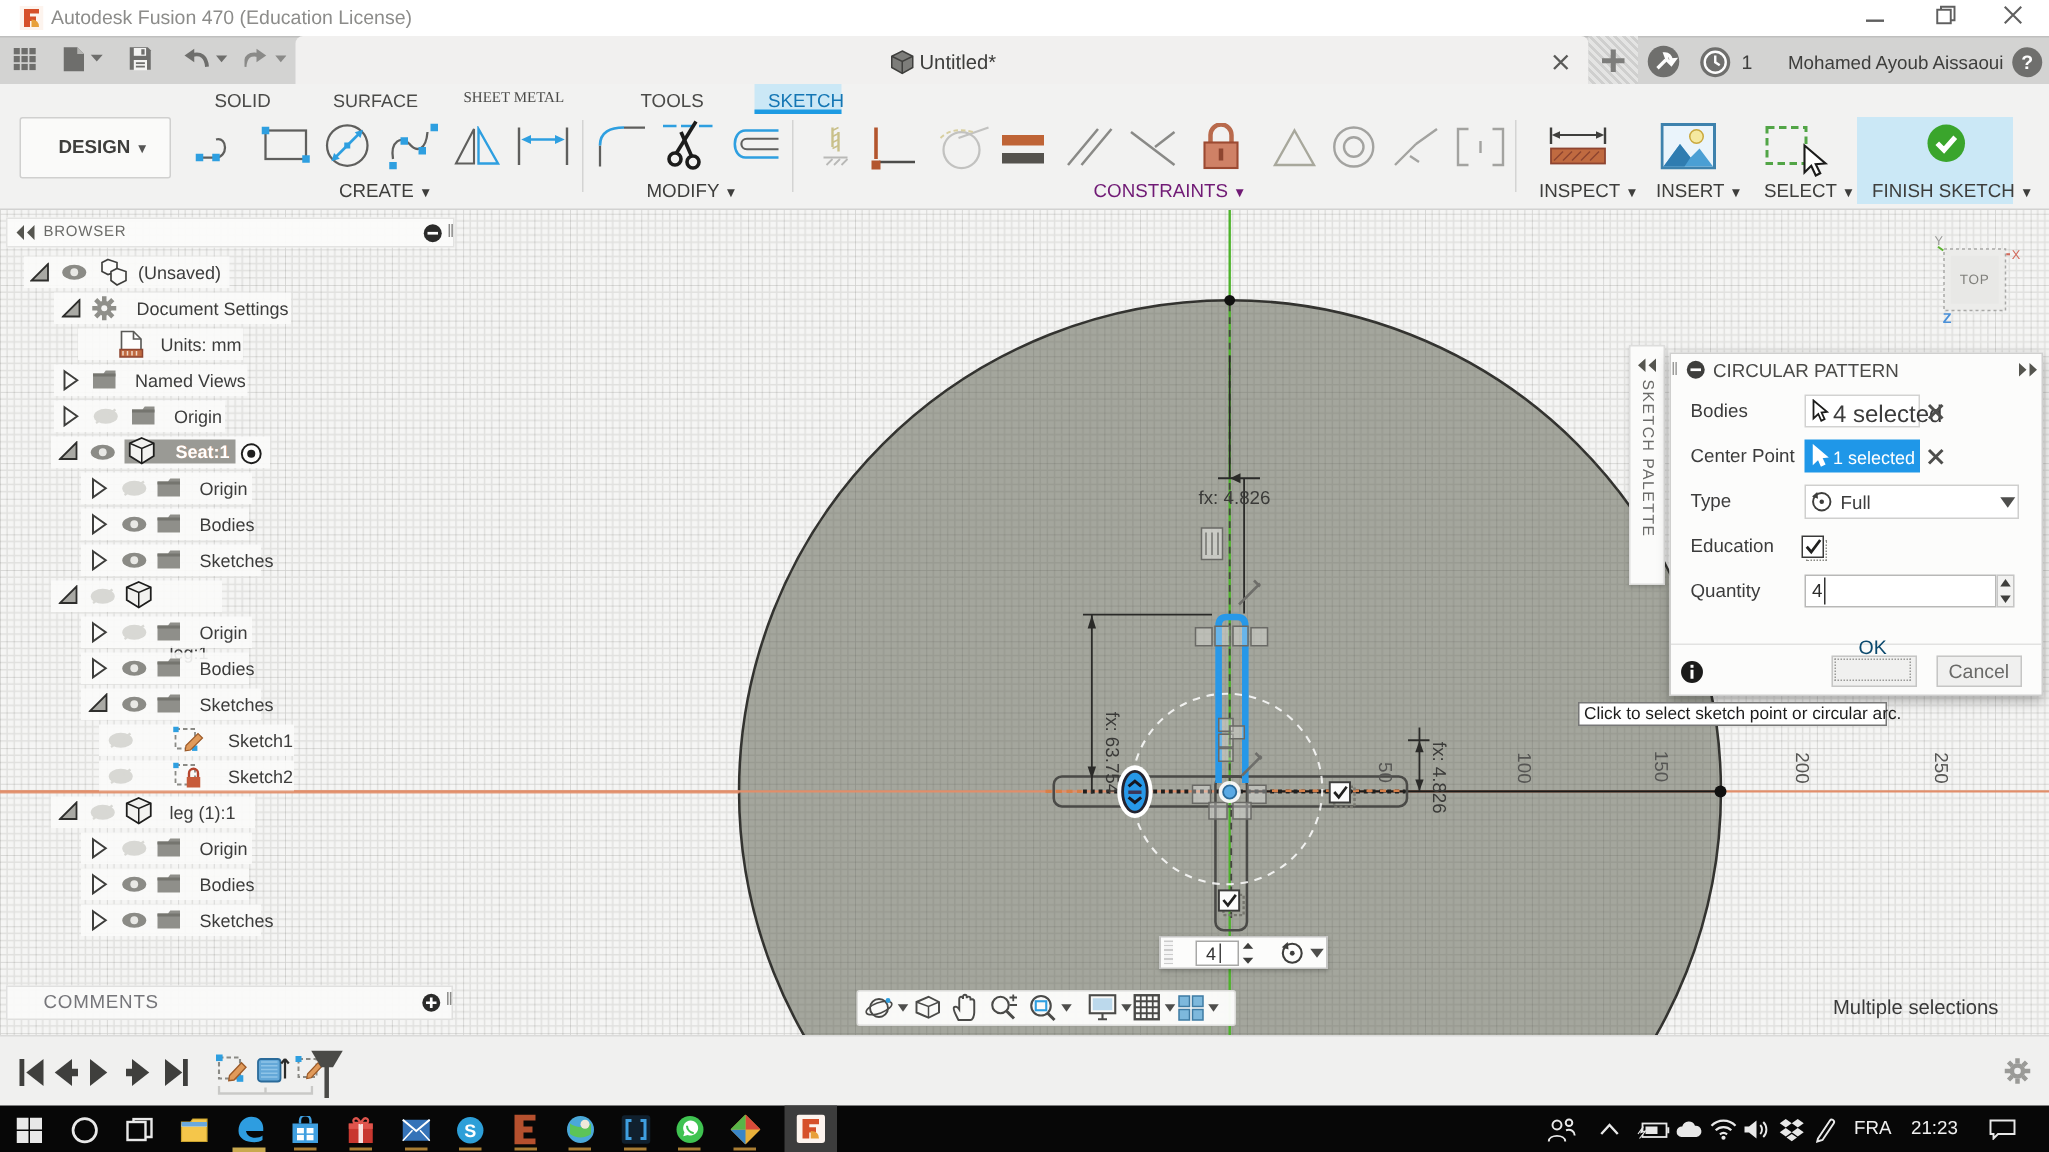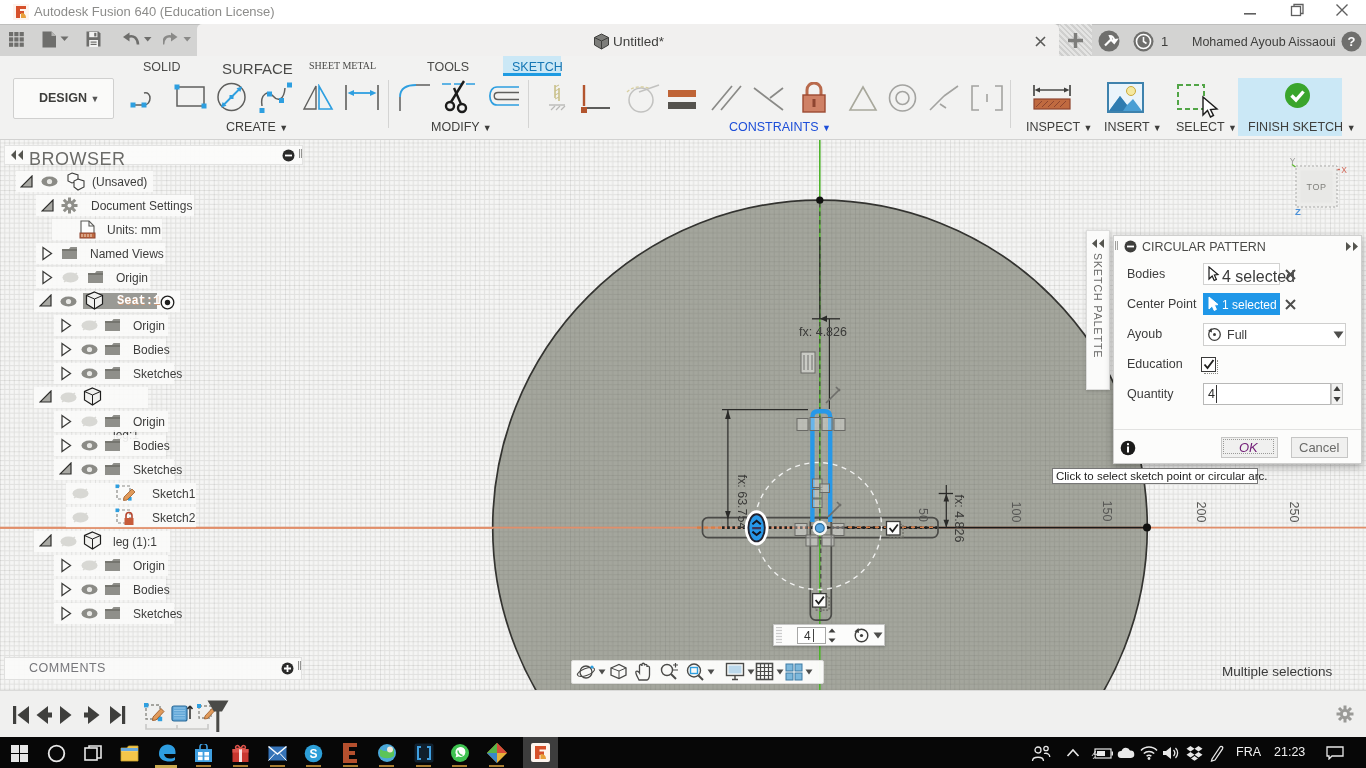--- a/index.html
+++ b/index.html
@@ -14,21 +14,21 @@
 <body>
 
 <div class="abs" style="left:0;top:0;width:1366px;height:24px;background:#ffffff;"></div>
 
 <svg class="abs" style="left:13px;top:4px" width="16" height="16" viewBox="0 0 16 16">
 <rect x="0" y="0" width="16" height="16" fill="#fdf4ee"></rect>
 <path d="M3 14 L3 2 L13 2 L13 5 L7 5 L7 7 L11 7 L11 10 L7 10 L7 14 Z" fill="#d6502a"></path>
 <path d="M8 9 Q13 9 13 14 L8 14 Z" fill="#e8a03a"></path>
 </svg>
 
-<div class="abs txt" style="left:34px;top:4px;font-size:13px;color:#8c8c8a;">Autodesk Fusion 640 (Education License)</div>
+<div class="abs txt" style="left:34px;top:4px;font-size:13px;color:#8c8c8a;">Autodesk Fusion 470 (Education License)</div>
 
 <svg class="abs" style="left:1239px;top:3px" width="22" height="16" viewBox="0 0 22 16">
     <rect x="5" y="10" width="12" height="1.6" fill="#5f5f5f"></rect>
   </svg>
 
 <svg class="abs" style="left:1285px;top:2px" width="22" height="16" viewBox="0 0 22 16">
     <rect x="6.5" y="4.5" width="9" height="9" fill="none" stroke="#5f5f5f" stroke-width="1.3"></rect>
     <path d="M9 4.5 V2.5 H18 V11.5 H15.5" fill="none" stroke="#5f5f5f" stroke-width="1.3"></path>
   </svg>
 
@@ -116,21 +116,21 @@
 <text x="11.5" y="16" font-size="13" font-family="Liberation Sans" fill="#fdfdfd" text-anchor="middle" font-weight="bold">?</text>
 </svg>
 
 <div class="abs" style="left:0;top:56px;width:1366px;height:84px;background:#f2f2f1;border-bottom:1px solid #d2d2d1;"></div>
 
 <div class="abs" style="left:503px;top:56px;width:58px;height:20px;background:#cbe8f6;"></div>
 <div class="abs" style="left:503px;top:73px;width:58px;height:3px;background:#1e9be2;"></div>
 
 <div class="abs txt" style="left:143px;top:60px;font-size:12.5px;color:#4a4a48;">SOLID</div>
 
-<div class="abs txt" style="left:222px;top:60px;font-size:15px;color:#4a4a48;">SURFACE</div>
+<div class="abs txt" style="left:222px;top:60px;font-size:12px;color:#4a4a48;">SURFACE</div>
 
 <div class="abs txt" style="left:309px;top:60px;font-size:10px;color:#4a4a48;font-family:Liberation Serif, serif;">SHEET METAL</div>
 
 <div class="abs txt" style="left:427px;top:60px;font-size:12.5px;color:#4a4a48;">TOOLS</div>
 
 <div class="abs txt" style="left:512px;top:60px;font-size:12.5px;color:#1476b4;">SKETCH</div>
 
 <div class="abs" style="left:13px;top:78px;width:101px;height:41px;background:#fafaf9;border:1px solid #d0d0cf;border-radius:2px;"></div>
 <div class="abs txt" style="left:39px;top:91px;font-size:12.5px;color:#3e3e3c;font-weight:bold;">DESIGN <span style="font-size:9px;color:#555;">▼</span></div>
 
@@ -273,21 +273,21 @@
 
 <svg class="abs" style="left:1176px;top:83px" width="45" height="38" viewBox="0 0 45 38">
 <rect x="2" y="2" width="26" height="24" fill="none" stroke="#52a546" stroke-width="2" stroke-dasharray="5 3"></rect>
 <path d="M27 14 L27 32 L31.5 27.5 L34.5 34 L37.5 32.5 L34.5 26.5 L41 26 Z" fill="#ffffff" stroke="#1c1c1b" stroke-width="1.4"></path>
 </svg>
 
 <div class="abs txt" style="left:226px;top:120px;font-size:12.5px;color:#3e3e3c;">CREATE <span style="font-size:9px;">▼</span></div>
 
 <div class="abs txt" style="left:431px;top:120px;font-size:12.5px;color:#3e3e3c;">MODIFY <span style="font-size:9px;">▼</span></div>
 
-<div class="abs txt" style="left:729px;top:120px;font-size:12.5px;color:#1d4ed8;">CONSTRAINTS <span style="font-size:9px;">▼</span></div>
+<div class="abs txt" style="left:729px;top:120px;font-size:12.5px;color:#701a75;">CONSTRAINTS <span style="font-size:9px;">▼</span></div>
 
 <div class="abs txt" style="left:1026px;top:120px;font-size:12.5px;color:#3e3e3c;">INSPECT <span style="font-size:9px;">▼</span></div>
 
 <div class="abs txt" style="left:1104px;top:120px;font-size:12.5px;color:#3e3e3c;">INSERT <span style="font-size:9px;">▼</span></div>
 
 <div class="abs txt" style="left:1176px;top:120px;font-size:12.5px;color:#3e3e3c;">SELECT <span style="font-size:9px;">▼</span></div>
 
 <div class="abs" style="left:1238px;top:78px;width:104px;height:58px;background:#cbe8f6;"></div>
 <svg class="abs" style="left:1284px;top:82px" width="27" height="27" viewBox="0 0 27 27">
 <circle cx="13.5" cy="13.5" r="12.5" fill="#3aa52c"></circle>
@@ -410,21 +410,21 @@
 <path d="M752.4 531.6 L756.6 535 L760.8 531.6" stroke="#16161f" stroke-width="2" fill="none"></path>
 
 <circle cx="819.8" cy="528" r="7.4" fill="rgba(255,255,255,0.9)"></circle>
 <circle cx="819.8" cy="528" r="4.4" fill="#5aa9e4" stroke="#2a6a99" stroke-width="1.2"></circle>
 </svg>
 
 <div class="abs" style="left:4px;top:145px;width:299px;height:20px;background:rgba(251,251,250,0.96);border:1px solid #e3e3e2;"></div>
 <svg class="abs" style="left:10px;top:149px" width="14" height="12" viewBox="0 0 14 12">
     <path d="M6 1 L1 6 L6 11 Z M13 1 L8 6 L13 11 Z" fill="#55554f"></path>
   </svg>
-<div class="abs txt" style="left:29px;top:149px;font-size:18px;color:#6b6b68;letter-spacing:0.5px;">BROWSER</div>
+<div class="abs txt" style="left:29px;top:149px;font-size:10px;color:#6b6b68;letter-spacing:0.5px;">BROWSER</div>
 <svg class="abs" style="left:282px;top:149px" width="13" height="13" viewBox="0 0 13 13">
     <circle cx="6.5" cy="6.5" r="6" fill="#2b2b2a"></circle>
     <rect x="3" y="5.6" width="7" height="1.8" fill="#fff"></rect>
   </svg>
 <div class="abs txt" style="left:298px;top:147px;font-size:12px;color:#8a8a88;">‖</div>
 
 <div class="row" style="left:16px;top:171px;width:137px;"></div>
 <svg class="abs" style="left:20px;top:175px" width="13" height="13" viewBox="0 0 13 13">
     <path d="M12 1 L12 12 L1 12 Z" fill="#a9a9a4" stroke="#2e2e2c" stroke-width="1.2"></path>
   </svg>
@@ -492,21 +492,21 @@
   </svg>
 <svg class="abs" style="left:60px;top:296px" width="17" height="11" viewBox="0 0 17 11">
     <ellipse cx="8.5" cy="5.5" rx="8" ry="5" fill="#8b8b86"></ellipse>
     <circle cx="8.5" cy="5.5" r="2.6" fill="#e8e8e5"></circle>
   </svg>
 <div class="abs" style="left:83px;top:292.5px;width:74px;height:16.5px;background:#9a9a95;"></div>
 <svg class="abs" style="left:85px;top:291px" width="19" height="19" viewBox="0 0 19 19">
     <path d="M9.5 1 L17.5 4.5 L17.5 13 L9.5 18 L1.5 13 L1.5 4.5 Z" fill="#f2f2f0" stroke="#1e1e1d" stroke-width="1.2"></path>
     <path d="M1.5 4.5 L9.5 8 L17.5 4.5 M9.5 8 L9.5 18" fill="none" stroke="#1e1e1d" stroke-width="1"></path>
   </svg>
-<div class="rt" style="left:117px;top:294px;color:#ffffff;font-weight:bold;text-shadow:0.5px 0.5px 0 #c97;font-family:Liberation Mono, monospace;">Seat:1</div>
+<div class="rt" style="left:117px;top:294px;color:#ffffff;font-weight:bold;text-shadow:0.5px 0.5px 0 #c97;">Seat:1</div>
 <svg class="abs" style="left:160px;top:294.5px" width="15" height="15" viewBox="0 0 15 15">
     <circle cx="7.5" cy="7.5" r="6.3" fill="#fcfcfb" stroke="#1e1e1d" stroke-width="1.3"></circle>
     <circle cx="7.5" cy="7.5" r="2.7" fill="#1e1e1d"></circle>
   </svg>
 
 <div class="row" style="left:54px;top:315px;width:114px;"></div>
 <svg class="abs" style="left:60px;top:318px" width="12" height="15" viewBox="0 0 12 15">
     <path d="M2 1.5 L10.5 7.5 L2 13.5 Z" fill="#fbfbfa" stroke="#3e3e3c" stroke-width="1.3"></path>
   </svg>
 <svg class="abs" style="left:81px;top:320px" width="17" height="11" viewBox="0 0 17 11">
@@ -736,21 +736,21 @@
 <div class="abs txt" style="left:1127px;top:297px;font-size:12.5px;color:#3c3c3c;">Center Point</div>
 <div class="abs" style="left:1203px;top:293px;width:77px;height:22px;background:#1f97e8;"></div>
 <svg class="abs" style="left:1207px;top:296px" width="13" height="16" viewBox="0 0 13 16">
     <path d="M2 1 L2 13 L5.2 10 L7.2 14.5 L9.4 13.4 L7.4 9 L11 8.6 Z" fill="#fff" stroke="#fff" stroke-width="1"></path>
   </svg>
 <div class="abs txt" style="left:1222px;top:298px;font-size:12px;color:#ffffff;">1 selected</div>
 <svg class="abs" style="left:1284px;top:298px" width="13" height="13" viewBox="0 0 13 13">
     <path d="M2 2 L11 11 M11 2 L2 11" stroke="#4e4e4c" stroke-width="2"></path>
   </svg>
 
-<div class="abs txt" style="left:1127px;top:327px;font-size:12.5px;color:#3c3c3c;">Ayoub</div>
+<div class="abs txt" style="left:1127px;top:327px;font-size:12.5px;color:#3c3c3c;">Type</div>
 <div class="abs" style="left:1203px;top:323px;width:143px;height:23px;background:#ffffff;border:1px solid #cfcfce;"></div>
 <svg class="abs" style="left:1207px;top:327px" width="15" height="15" viewBox="0 0 15 15">
     <circle cx="7.5" cy="7.5" r="5.8" fill="none" stroke="#3e3e3c" stroke-width="1.3"></circle>
     <circle cx="7.5" cy="7.5" r="1.5" fill="#3e3e3c"></circle>
     <path d="M1 4 L4.5 1 L5 5.5 Z" fill="#3e3e3c"></path>
   </svg>
 <div class="abs txt" style="left:1227px;top:328px;font-size:12.5px;color:#3c3c3c;">Full</div>
 <svg class="abs" style="left:1333px;top:331px" width="11" height="8" viewBox="0 0 11 8">
     <path d="M0.5 0.5 L10.5 0.5 L5.5 7.5 Z" fill="#4e4e4c"></path>
   </svg>
@@ -775,21 +775,21 @@
 <div class="abs" style="left:1114px;top:429px;width:247px;height:1px;background:#e2e2e1;"></div>
 
 <svg class="abs" style="left:1120px;top:440px" width="16" height="16" viewBox="0 0 16 16">
     <circle cx="8" cy="8" r="7.3" fill="#1b1b1a"></circle>
     <rect x="7" y="6.5" width="2" height="6" fill="#fff"></rect>
     <rect x="7" y="3.2" width="2" height="2" fill="#fff"></rect>
   </svg>
 
 <div class="abs" style="left:1221px;top:437px;width:57px;height:21px;background:#f0f0ef;border:1px solid #c6c6c5;"></div>
 <div class="abs" style="left:1223px;top:439px;width:51px;height:15px;border:1px dotted #9a9a98;"></div>
-<div class="abs txt" style="left:1239px;top:440px;font-size:13px;color:#701a75;font-style:italic;">OK</div>
+<div class="abs txt" style="left:1239px;top:424px;font-size:13px;color:#0c4a6e;">OK</div>
 
 <div class="abs" style="left:1291px;top:437px;width:57px;height:21px;background:#f0f0ef;border:1px solid #c6c6c5;"></div>
 <div class="abs txt" style="left:1299px;top:440px;font-size:13px;color:#6a6a68;">Cancel</div>
 
 <div class="abs" style="left:1052px;top:468px;width:206px;height:16px;background:#ffffff;border:1px solid #777;"></div>
 <div class="abs txt" style="left:1056px;top:470px;font-size:11.5px;color:#1c1c1b;">Click to select sketch point or circular arc.</div>
 
 <div class="abs" style="left:773px;top:624px;width:112px;height:22px;background:#fcfcfb;border:1px solid #c6c6c5;box-shadow:0 1px 3px rgba(0,0,0,0.25);"></div>
 <div class="abs" style="left:776px;top:627px;width:6px;height:16px;background:repeating-linear-gradient(0deg,#ccc 0 1px,#f5f5f5 1px 3px);"></div>
 <div class="abs" style="left:797px;top:627px;width:29px;height:16.5px;background:#ffffff;border:1px solid #a8a8a7;"></div>

